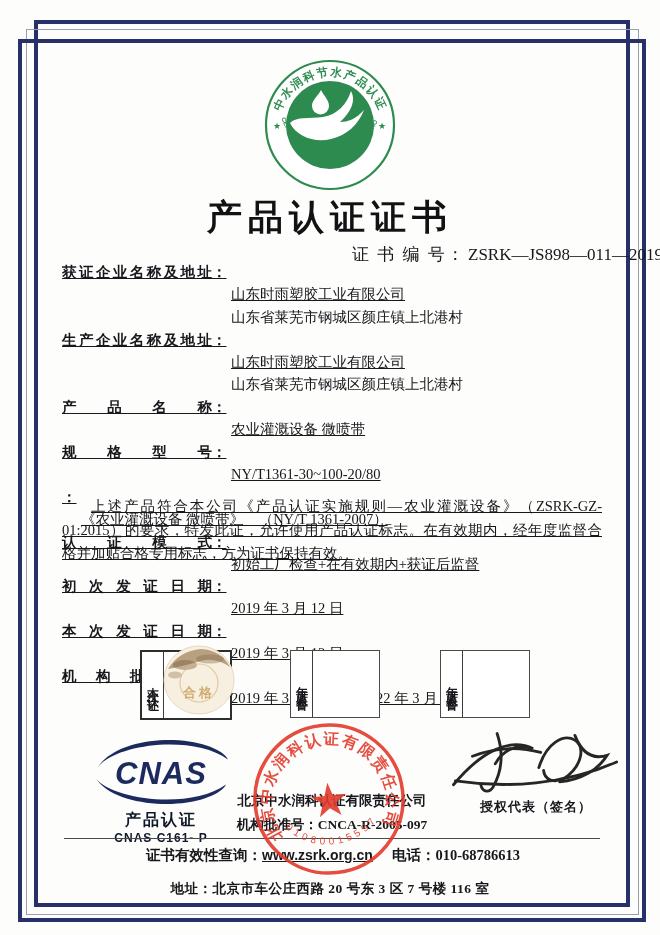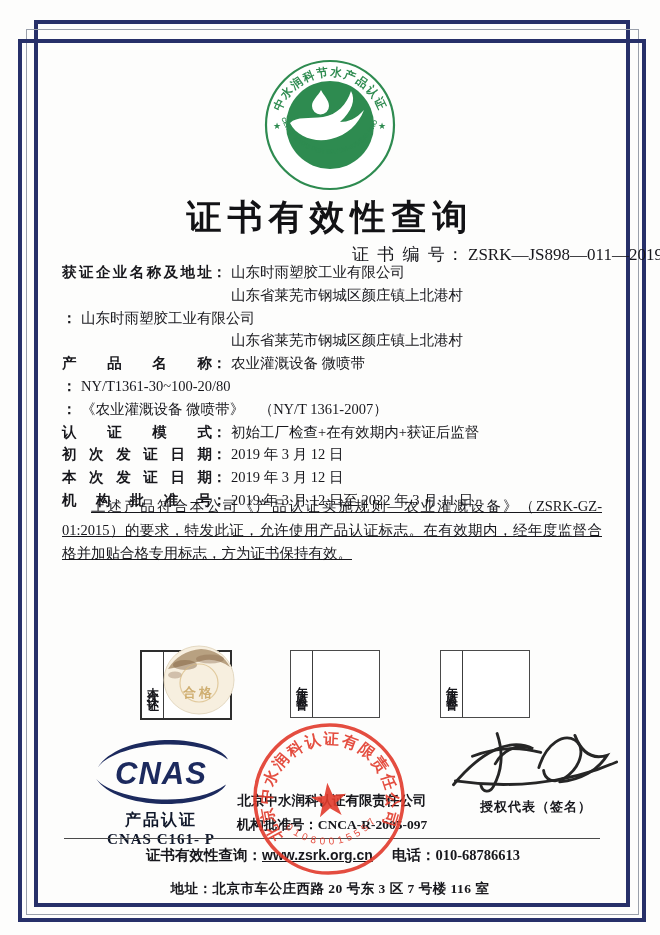--- a/index.html
+++ b/index.html
@@ -13,45 +13,45 @@
   
   .seal{position:absolute;left:263px;top:58px;width:134px;height:134px;}
   
   .title{position:absolute;left:0;top:194px;width:100%;text-align:center;
          font-family:"Liberation Sans","DejaVu Sans",sans-serif;
          font-size:35px;font-weight:bold;letter-spacing:6px;color:#121215;}
   .certno{position:absolute;left:352px;top:243px;font-size:17px;font-weight:400;white-space:nowrap;}
   .certno .lab{letter-spacing:2px;}
   
   .fields{position:absolute;left:62px;top:261px;width:545px;font-size:14.5px;}
-  .frow{display:flex;line-height:22.8px;white-space:nowrap;}
+  .frow{display:flex;line-height:22.8px;white-space:nowrap;text-decoration:underline;}
   .flabel{display:inline-block;width:150px;font-weight:bold;
           text-align:justify;text-align-last:justify;}
   .fcolon{font-weight:bold;width:14px;}
-  .fval{margin-left:5px;}
+  .fval{margin-left:5px;margin-top:22px;}
   .fcont{padding-left:169px;line-height:22.8px;}
   
   .body-para{position:absolute;left:62px;top:495px;width:540px;font-size:14.5px;
              line-height:23.5px;text-indent:2em;text-align:justify;text-decoration:underline;}
   
   .sbox{position:absolute;top:650px;width:88px;height:66px;border:2px solid #3c3c3c;
         background:#fff;display:flex;}
   .sbox.b1{left:140px;border-color:#2e2e2e;}
   .sbox.b2{left:290px;border-color:#4a4a4a;border-width:1.5px;}
   .sbox.b3{left:440px;border-color:#4a4a4a;border-width:1.5px;}
   .sbox-label{width:21px;border-right:1.5px solid #3c3c3c;display:flex;align-items:center;
         justify-content:center;writing-mode:vertical-rl;text-orientation:upright;
         font-size:12px;font-weight:bold;letter-spacing:4px;padding:2px 0;}
   .sbox-area{flex:1;}
   .sticker{position:absolute;left:163px;top:645px;width:72px;height:70px;z-index:4;}
   
   .cnas{position:absolute;left:86px;top:740px;width:150px;text-align:center;color:#0f172a;}
   .cnas-cap1{font-size:16px;font-weight:bold;margin-top:2px;letter-spacing:2px;}
-  .cnas-cap2{font-size:15px;font-weight:bold;letter-spacing:1px;
-             font-family:Liberation Serif, serif;text-align:center;}
+  .cnas-cap2{font-size:12px;font-weight:bold;letter-spacing:1px;
+             font-family:Liberation Sans, sans-serif;text-align:center;}
   .issuer{position:absolute;left:228px;top:789px;width:208px;text-align:center;
           font-size:13.5px;font-weight:bold;line-height:24px;z-index:2;white-space:nowrap;}
   .stamp{position:absolute;left:250px;top:720px;width:158px;height:158px;z-index:6;
          opacity:.9;transform:rotate(-6deg);}
   .sig{position:absolute;left:443px;top:724px;width:186px;text-align:center;z-index:2;}
   .sig-cap{font-size:13px;font-weight:bold;margin-top:-4px;letter-spacing:1px;}
   
   .footer-rule{position:absolute;left:64px;right:60px;top:838px;border-top:1.5px solid #4a4a4a;z-index:1;}
   .footer-row{position:absolute;left:0;top:846px;width:100%;height:22px;font-size:14.5px;font-weight:bold;z-index:2;}
   .f-query{position:absolute;left:146px;white-space:nowrap;}
@@ -80,44 +80,46 @@
     <text font-size="6.2" font-weight="bold" fill="#2e8b50" letter-spacing="0.2" font-family="Liberation Sans, sans-serif">
       <textPath href="#sealArcBot" startOffset="50%" text-anchor="middle">ZSRK CERTIFICATE FOR WATER-SAVING PRODUCTS</textPath>
     </text>
     <text x="10" y="71" font-size="9" fill="#2e8b50">★</text>
     <text x="115" y="71" font-size="9" fill="#2e8b50">★</text>
     <path fill="#ffffff" d="M 27,65 C 34,79 52,85 68,81 C 84,77 95,67 101,52 C 93,61 85,64 77,64
          C 89,53 93,42 88,33 C 84,46 74,57 60,59 C 46,61 34,58 27,65 Z"></path>
     <path fill="#ffffff" d="M 58,32 C 61,38 66,42 66,48 A 8.5,8.5 0 1 1 49,48 C 49,42 55,38 58,32 Z"></path>
   </svg>
 
-  <div class="title">证书有效性查询</div>
+  <div class="title">产品认证证书</div>
   <div class="certno">
     <span class="lab">证 书 编 号</span><span>：</span>
     <span>ZSRK—JS898—011—2019</span>
   </div>
 
   <div class="fields">
     <div class="frow">
       <span class="flabel">获证企业名称及地址</span>
         <span class="fcolon">：</span>
         <span class="fval">山东时雨塑胶工业有限公司</span>
     </div>
     <div class="fcont">山东省莱芜市钢城区颜庄镇上北港村</div>
     <div class="frow">
+      <span class="flabel">生产企业名称及地址</span>
         <span class="fcolon">：</span>
         <span class="fval">山东时雨塑胶工业有限公司</span>
     </div>
     <div class="fcont">山东省莱芜市钢城区颜庄镇上北港村</div>
     <div class="frow">
       <span class="flabel">产品名称</span>
         <span class="fcolon">：</span>
         <span class="fval">农业灌溉设备 微喷带</span>
     </div>
     <div class="frow">
+      <span class="flabel">规格型号</span>
         <span class="fcolon">：</span>
         <span class="fval">NY/T1361-30~100-20/80</span>
     </div>
     <div class="frow">
         <span class="fcolon">：</span>
         <span class="fval">《农业灌溉设备 微喷带》　（NY/T 1361-2007）</span>
     </div>
     <div class="frow">
       <span class="flabel">认证模式</span>
         <span class="fcolon">：</span>

